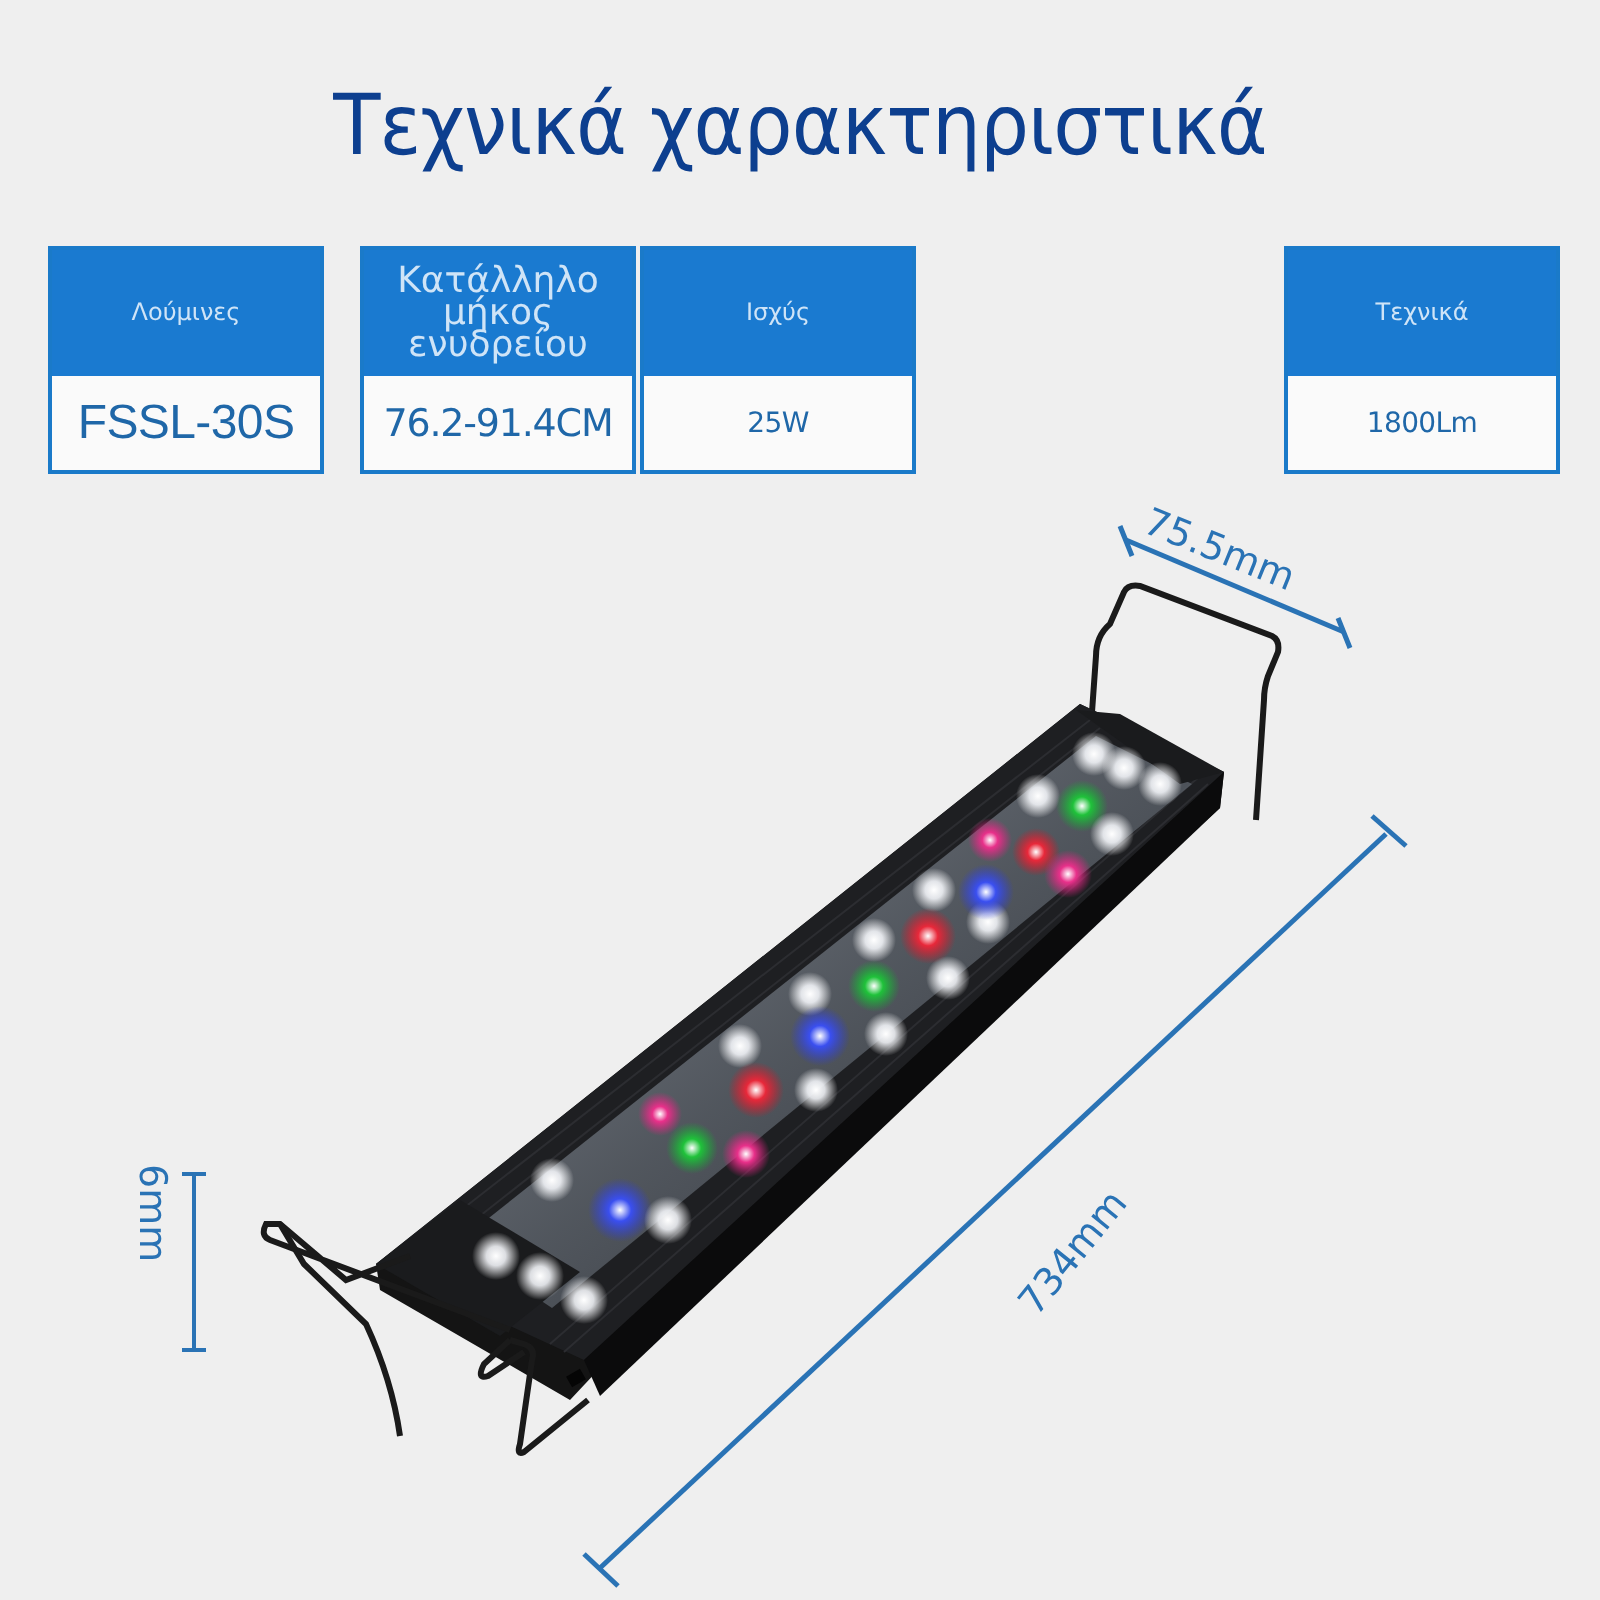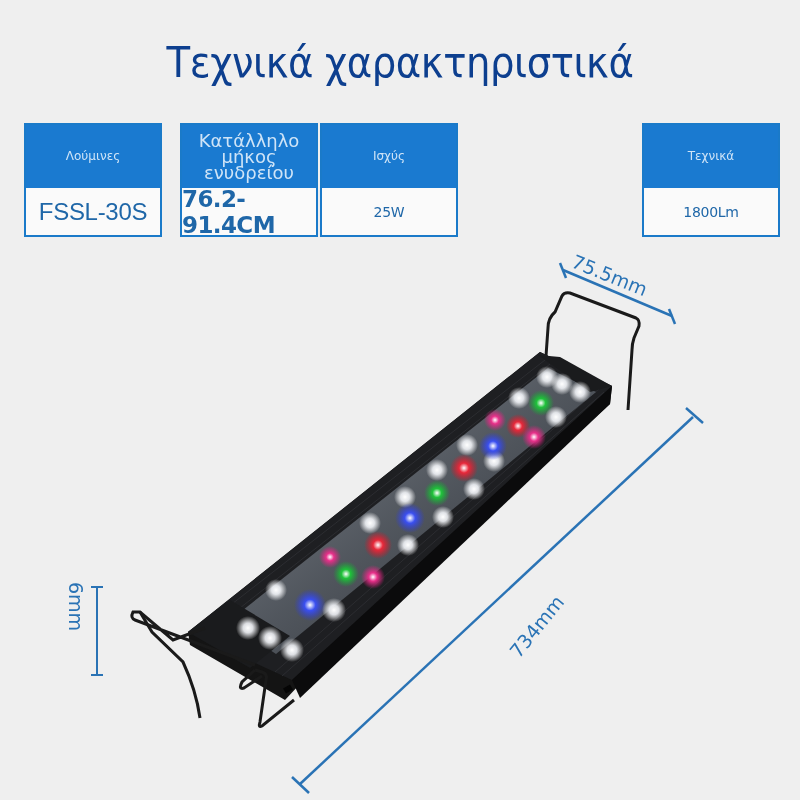--- a/index.html
+++ b/index.html
@@ -46,21 +46,21 @@
   .card-val {
     height: 47px;
     display: flex;
     align-items: center;
     justify-content: center;
     color: #1f67a8;
     font-size: 14px;
     letter-spacing: -0.3px;
   }
   .card-val.model { font-family: "Liberation Sans", sans-serif; font-size: 24px; }
-  .card-val.len { font-size: 23px; letter-spacing: -0.6px; font-weight: bold; }
+  .card-val.len { font-size: 19px; letter-spacing: -0.6px; }
   .drawing { position: absolute; left: 0; top: 0; }
   .dim-label {
     position: absolute;
     color: #2a73b5;
     font-family: "DejaVu Sans", sans-serif;
     font-size: 19px;
     white-space: nowrap;
     transform-origin: left top;
   }
 </style>

